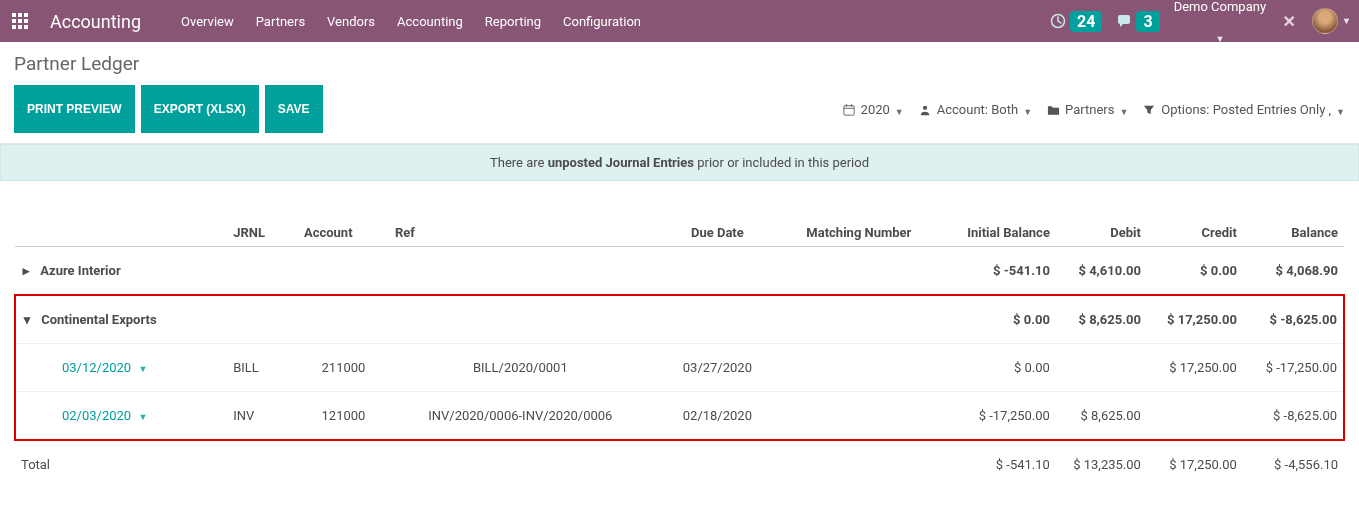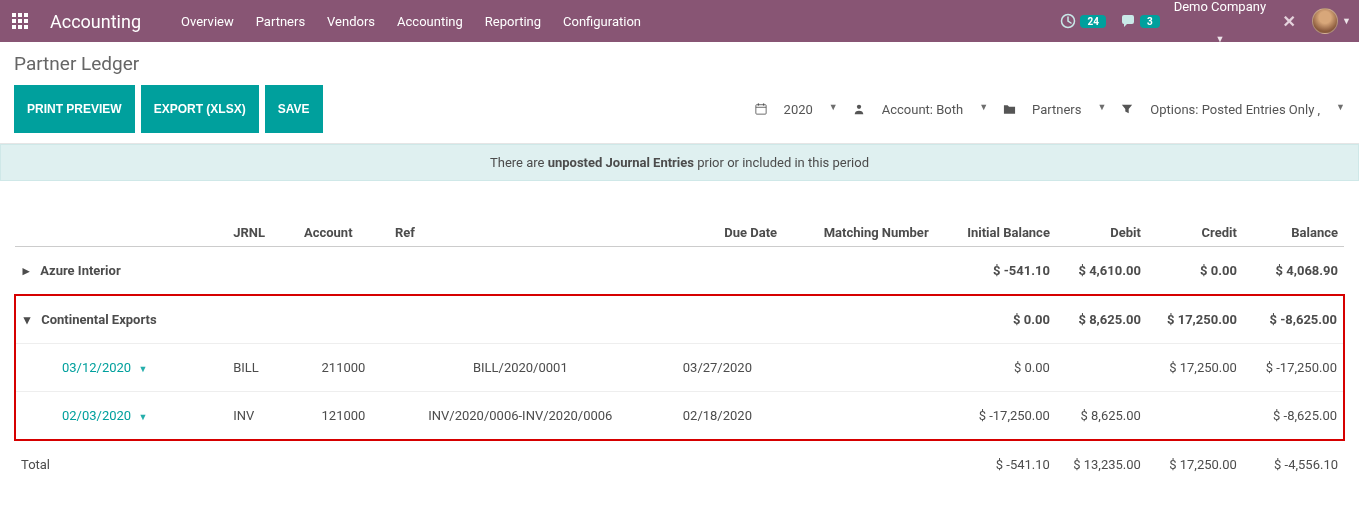--- a/index.html
+++ b/index.html
@@ -77,21 +77,21 @@
       height: 16px;
       display: inline-flex;
       align-items: center;
       justify-content: center;
     }
     .badge {
       background: #00A09D;
       color: #fff;
       border-radius: 4px;
       padding: 1px 7px;
-      font-size: 10px;
+      font-size: 16px;
       font-weight: bold;
       min-width: 18px;
       text-align: center;
     }
     .company-switch {
       display: flex;
       align-items: center;
       gap: 20px;
       color: #fff;
       cursor: pointer;
@@ -149,22 +149,22 @@
     .filters {
       margin-left: auto;
       display: flex;
       align-items: center;
       gap: 14px;
       font-size: 13px;
       color: #555;
     }
     .filter {
       display: inline-flex;
-      align-items: flex-start;
-      gap: 16px;
+      align-items: flex-end;
+      gap: 5px;
       cursor: pointer;
     }
     .filter .caret {
       color: #555;
     }
     .fa {
       width: 14px;
       height: 14px;
       display: inline-flex;
       align-items: center;
@@ -192,21 +192,21 @@
       color: #4c4c4c;
     }
     thead th {
       text-align: right;
       font-weight: bold;
       padding: 32px 6px 6px 6px;
       border-bottom: 1px solid #ccc;
       white-space: nowrap;
     }
     thead th.left { text-align: left; }
-    thead th.center { text-align: right; }
+    thead th.center { text-align: center; }
     tbody td {
       padding: 16px 6px;
       border-bottom: 1px solid #eee;
       white-space: nowrap;
     }
     tbody td.num { text-align: right; }
     tbody td.center { text-align: center; }
     .row-partner td {
       font-weight: bold;
     }

